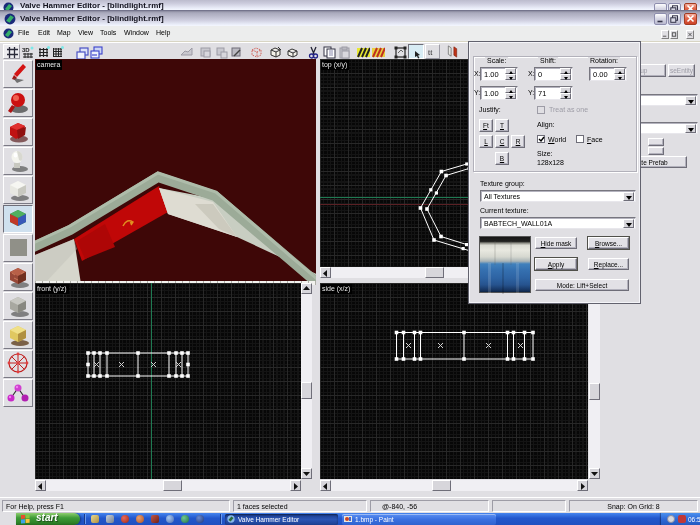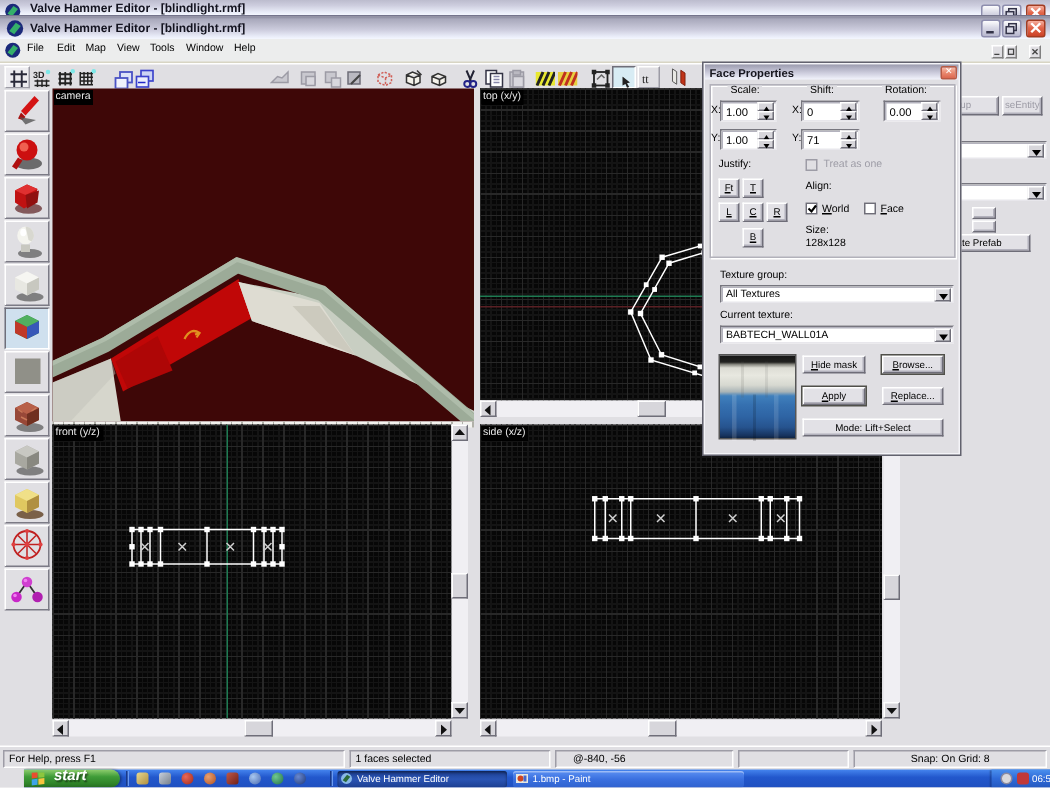--- a/index.html
+++ b/index.html
@@ -596,24 +596,20 @@
 
   <div class="abs" style="left:645px;top:0;width:55px;height:12px;background:linear-gradient(180deg,#4a90ee 0%,#2f6ad8 50%,#2459c0 100%);box-shadow:-1px 0 1px rgba(0,0,0,.3);">
     <div class="abs" style="left:6px;top:2px;width:8px;height:8px;border-radius:4px;background:#d8d8dc;border:1px solid #8a8aa0;"></div>
     <div class="abs" style="left:17px;top:2px;width:8px;height:8px;border-radius:2px;background:#c03838;"></div>
     <div class="abs" style="left:27px;top:2.5px;font-size:6.5px;color:#fff;">06:58 PM</div>
   </div>
 </div>
 
 <div class="abs" id="dialog" style="left:468px;top:41px;width:173px;height:263px;background:#e0dfe3;border:1px solid #62626e;box-shadow:0 0 0 1px #f4f4f8 inset;">
 
-  <div class="abs" style="left:1px;top:1px;width:169px;height:10px;background:linear-gradient(180deg,#9b9bae 0%,#b2b2c4 25%,#d0d0e0 60%,#f2f4fc 100%);">
-    <div class="abs" style="left:3px;top:1px;font-size:7.5px;font-weight:bold;color:#16161e;">Face Properties</div>
-    <div class="abs" style="left:157px;top:0.5px;width:11px;height:9px;border-radius:1.5px;background:linear-gradient(180deg,#f6bcac 0%,#ea8a70 50%,#dc6850 100%);border:1px solid #b85a44;color:#fff;font-size:6px;line-height:7px;text-align:center;">✕</div>
-  </div>
 
   <div class="abs" style="left:4px;top:14px;width:164px;height:116px;border:1px solid #b2b1ba;box-shadow:1px 1px 0 #fff, inset 1px 1px 0 #fff;"></div>
   <div class="lbl" style="left:16px;top:15px;background:#e0dfe3;padding:0 2px;">Scale:</div>
   <div class="lbl" style="left:69px;top:15px;background:#e0dfe3;padding:0 2px;">Shift:</div>
   <div class="lbl" style="left:119px;top:15px;background:#e0dfe3;padding:0 2px;">Rotation:</div>
 
   <div class="lbl" style="left:5px;top:28px;">X:</div>
   <div class="fld" style="left:11px;top:25px;width:38px;height:14px;">
         <span>1.00</span>
       </div>

